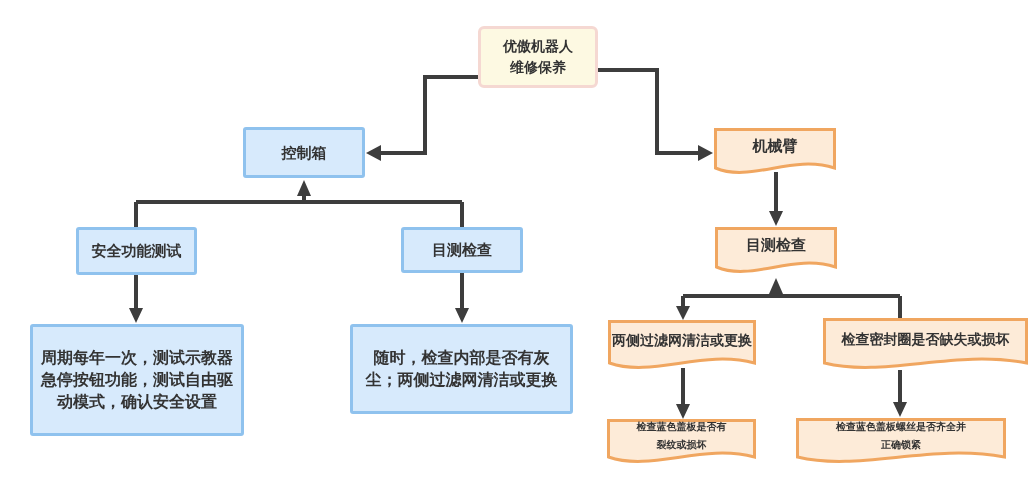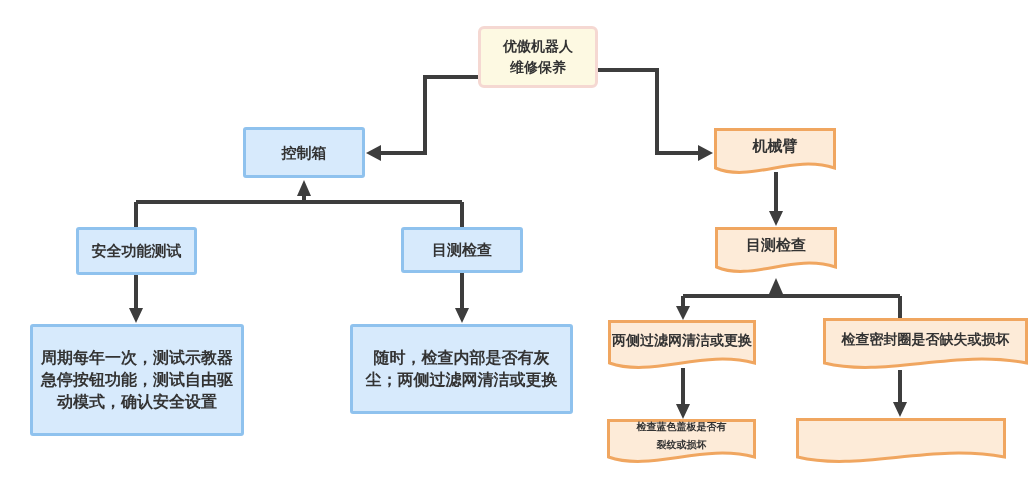--- a/index.html
+++ b/index.html
@@ -187,15 +187,17 @@
         <path d="M1.5,1.5 L147.5,1.5 L147.5,38 C95.4,24 44.7,53 1.5,38 Z"></path>
       </svg>
     <span class="lbl">检查蓝色盖板是否有
 裂纹或损坏</span>
   </div>
 
   <div class="node doc doc-big" style="left:796px; top:418px; width:210px; height:51px;">
     <svg class="doc-bg" width="210" height="51">
         <path d="M1.5,1.5 L208.5,1.5 L208.5,39 C134.4,25 63.0,54 1.5,39 Z"></path>
       </svg>
+    <span class="lbl">检查蓝色盖板螺丝是否齐全并
+正确锁紧</span>
   </div>
 
 </div>
 
 </body></html>

